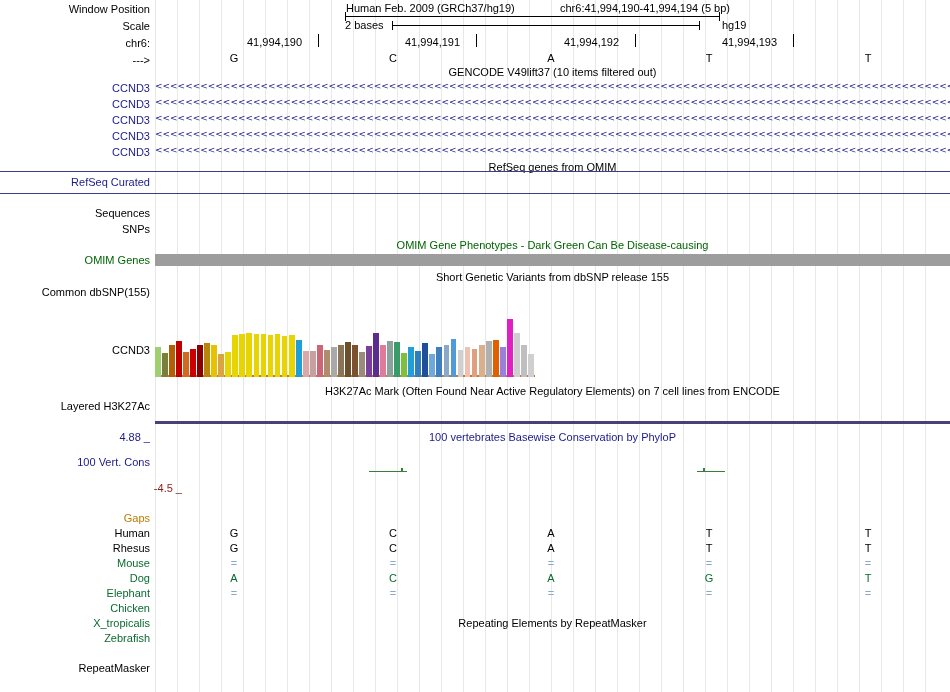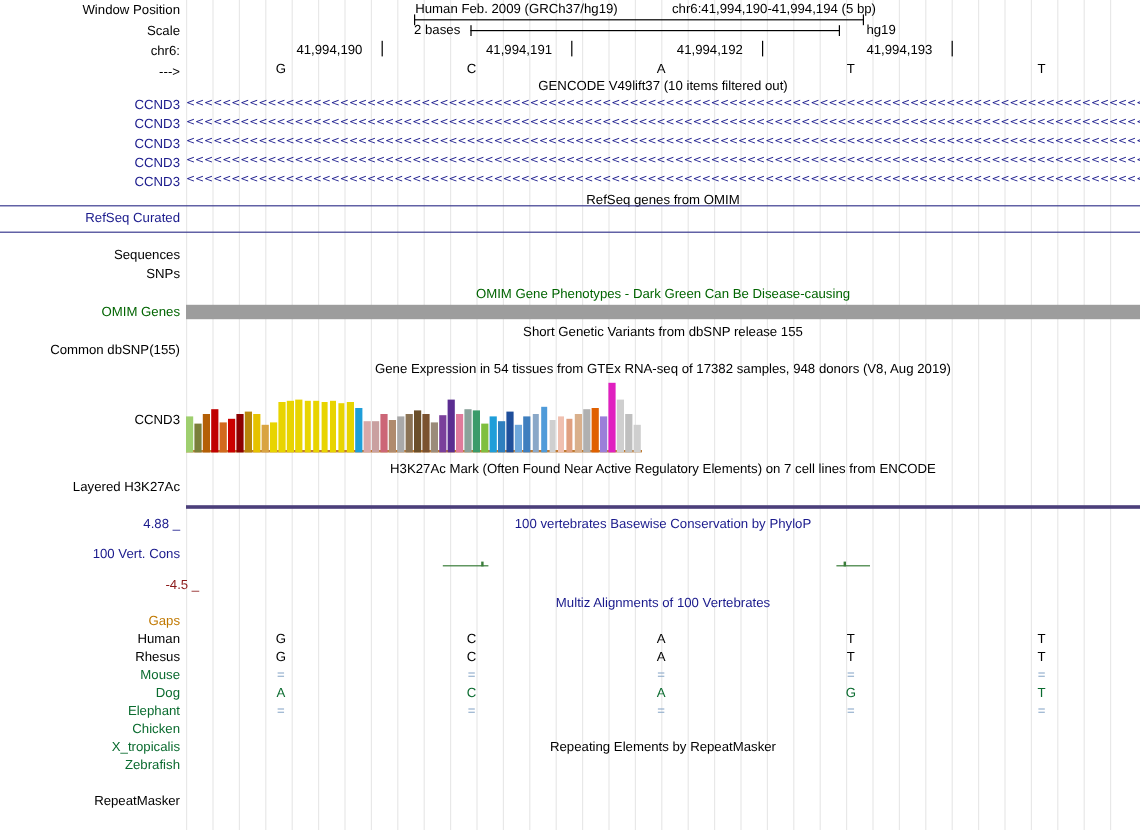--- a/index.html
+++ b/index.html
@@ -157,21 +157,20 @@
   <div class="row-label" style="left:0;top:207px;">Sequences</div>
   <div class="row-label" style="left:0;top:223px;">SNPs</div>
 
   <div class="center-title green" style="top:239px;">OMIM Gene Phenotypes - Dark Green Can Be Disease-causing</div>
   <div class="row-label green" style="left:0;top:254px;">OMIM Genes</div>
   <div class="omimbar" style="top:254px;"></div>
 
   <div class="center-title" style="top:271px;">Short Genetic Variants from dbSNP release 155</div>
   <div class="row-label" style="left:0;top:286px;">Common dbSNP(155)</div>
 
-  <div class="center-title" style="top:302px;">Gene Expression in 54 tissues from GTEx RNA-seq of 17382 samples, 948 donors (V8, Aug 2019)</div>
   <div class="row-label" style="left:0;top:344px;">CCND3</div>
   <div class="gtex" id="gtexchart" style="left:155px;top:315px;width:380px;height:62px;">
     <div class="base" style="width:380px;"></div>
   <div class="bar" style="left: 0px; width: 5.83704px; height: 29.5273px; background: rgb(159, 207, 111);"></div>
       <div class="bar" style="left: 7.03704px; width: 5.83704px; height: 24.2545px; background: rgb(122, 127, 58);"></div>
       <div class="bar" style="left: 14.0741px; width: 5.83704px; height: 31.6364px; background: rgb(180, 95, 6);"></div>
       <div class="bar" style="left: 21.1111px; width: 5.83704px; height: 35.8545px; background: rgb(192, 0, 0);"></div>
       <div class="bar" style="left: 28.1481px; width: 5.83704px; height: 25.3091px; background: rgb(210, 105, 30);"></div>
       <div class="bar" style="left: 35.1852px; width: 5.83704px; height: 28.4727px; background: rgb(204, 0, 0);"></div>
       <div class="bar" style="left: 42.2222px; width: 5.83704px; height: 31.6364px; background: rgb(139, 0, 0);"></div>
@@ -224,27 +223,26 @@
       <div class="bar" style="left: 372.963px; width: 5.83704px; height: 23.2px; background: rgb(207, 207, 207);"></div>
     </div>
 
   <div class="center-title" style="top:385px;">H3K27Ac Mark (Often Found Near Active Regulatory Elements) on 7 cell lines from ENCODE</div>
   <div class="row-label" style="left:0;top:400px;">Layered H3K27Ac</div>
   <div class="h3k27" style="top:421px;"></div>
 
   <div class="center-title blue" style="top:431px;">100 vertebrates Basewise Conservation by PhyloP</div>
   <div class="row-label blue" style="left:0;top:431px;">4.88 _</div>
   <div class="row-label blue" style="left:0;top:456px;">100 Vert. Cons</div>
-  <div class="row-label red" style="left:16px;top:482px;">-4.5 _</div>
+  <div class="row-label red" style="left:0;top:482px;padding-left:32px;">-4.5 _</div>
   <div class="cons-line" style="left:369px;top:471px;width:38px;"></div>
   <div class="cons-mark" style="left:401px;top:468px;"></div>
   <div class="cons-line" style="left:697px;top:471px;width:28px;"></div>
   <div class="cons-mark" style="left:703px;top:468px;"></div>
 
-  <div class="center-title blue" style="top:497px;">Multiz Alignments of 100 Vertebrates</div>
   <div class="row-label orange" style="left:0;top:512px;">Gaps</div>
 
   <div id="species-rows">
       <div class="row-label" style="left: 0px; top: 527px; color: rgb(0, 0, 0);">Human</div>
       <div class="basechar" style="left: 224px; top: 527px; color: rgb(0, 0, 0);">G</div>
       <div class="basechar" style="left: 383px; top: 527px; color: rgb(0, 0, 0);">C</div>
       <div class="basechar" style="left: 541px; top: 527px; color: rgb(0, 0, 0);">A</div>
       <div class="basechar" style="left: 699px; top: 527px; color: rgb(0, 0, 0);">T</div>
       <div class="basechar" style="left: 858px; top: 527px; color: rgb(0, 0, 0);">T</div>
       <div class="row-label" style="left: 0px; top: 542px; color: rgb(0, 0, 0);">Rhesus</div>

